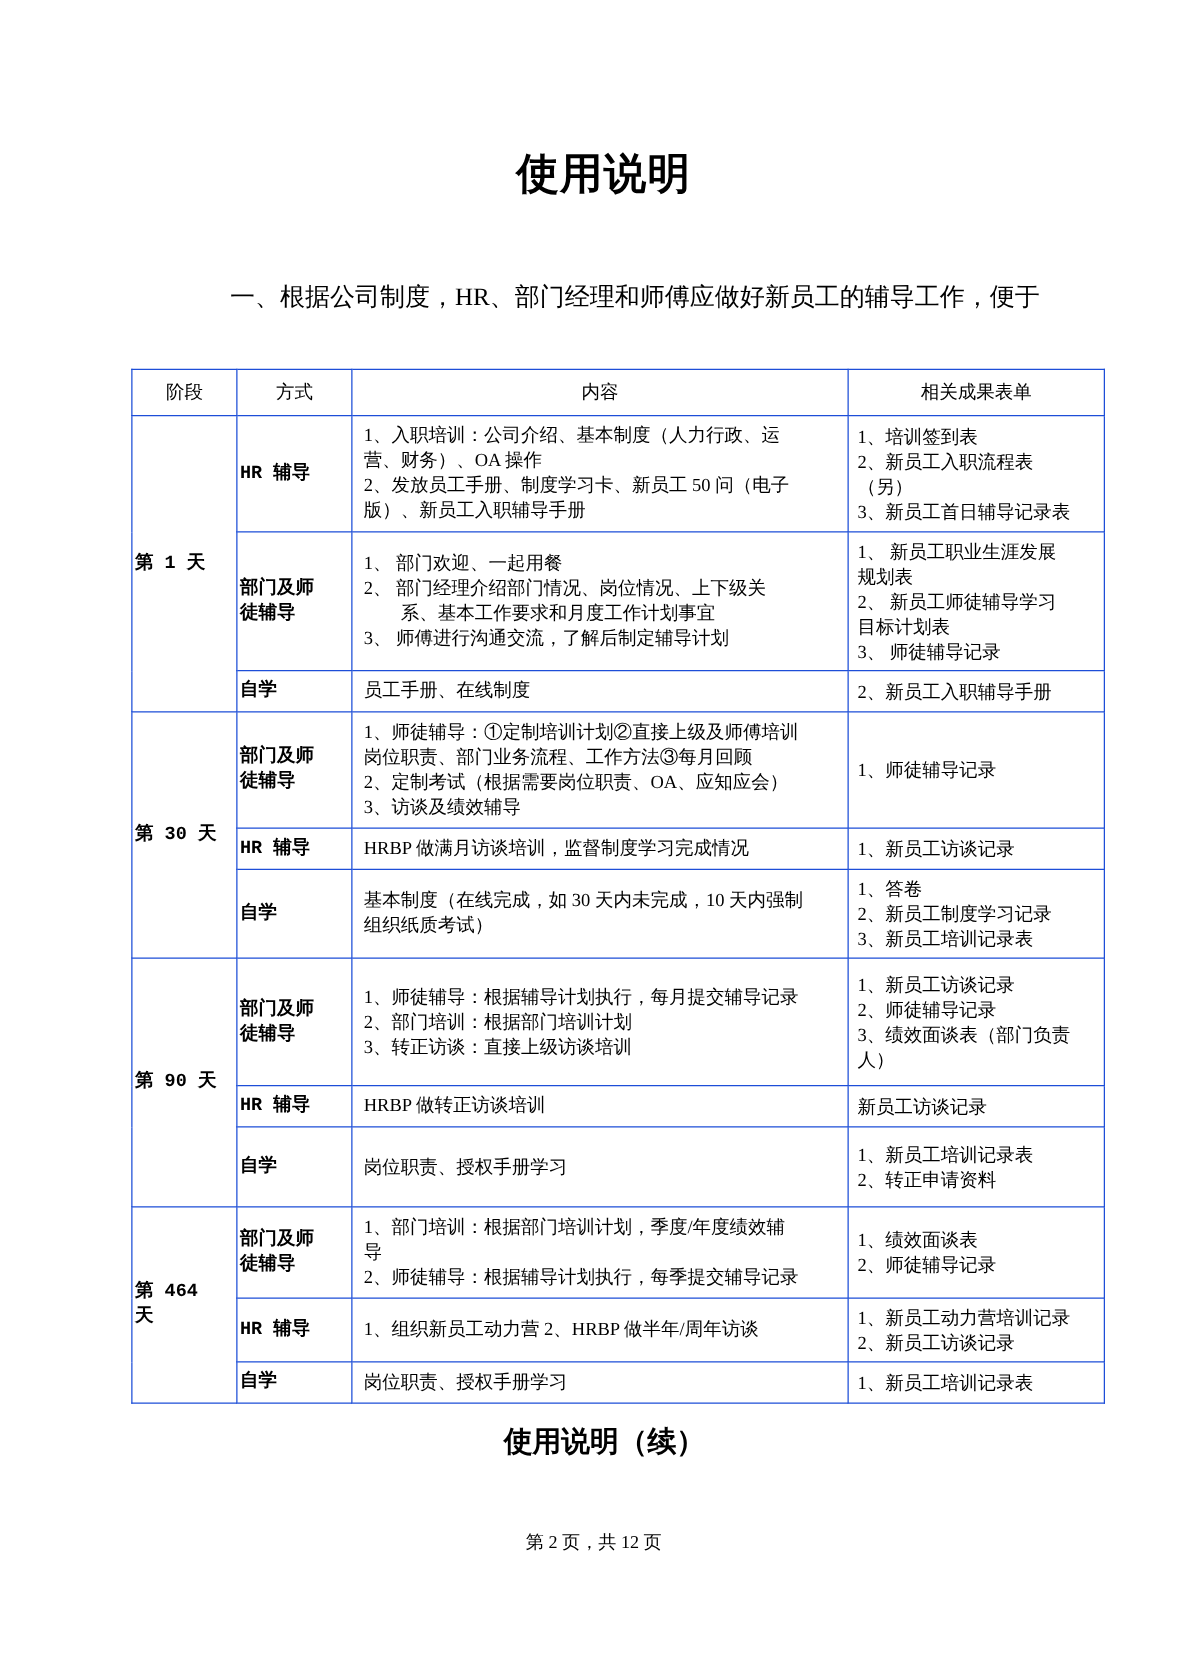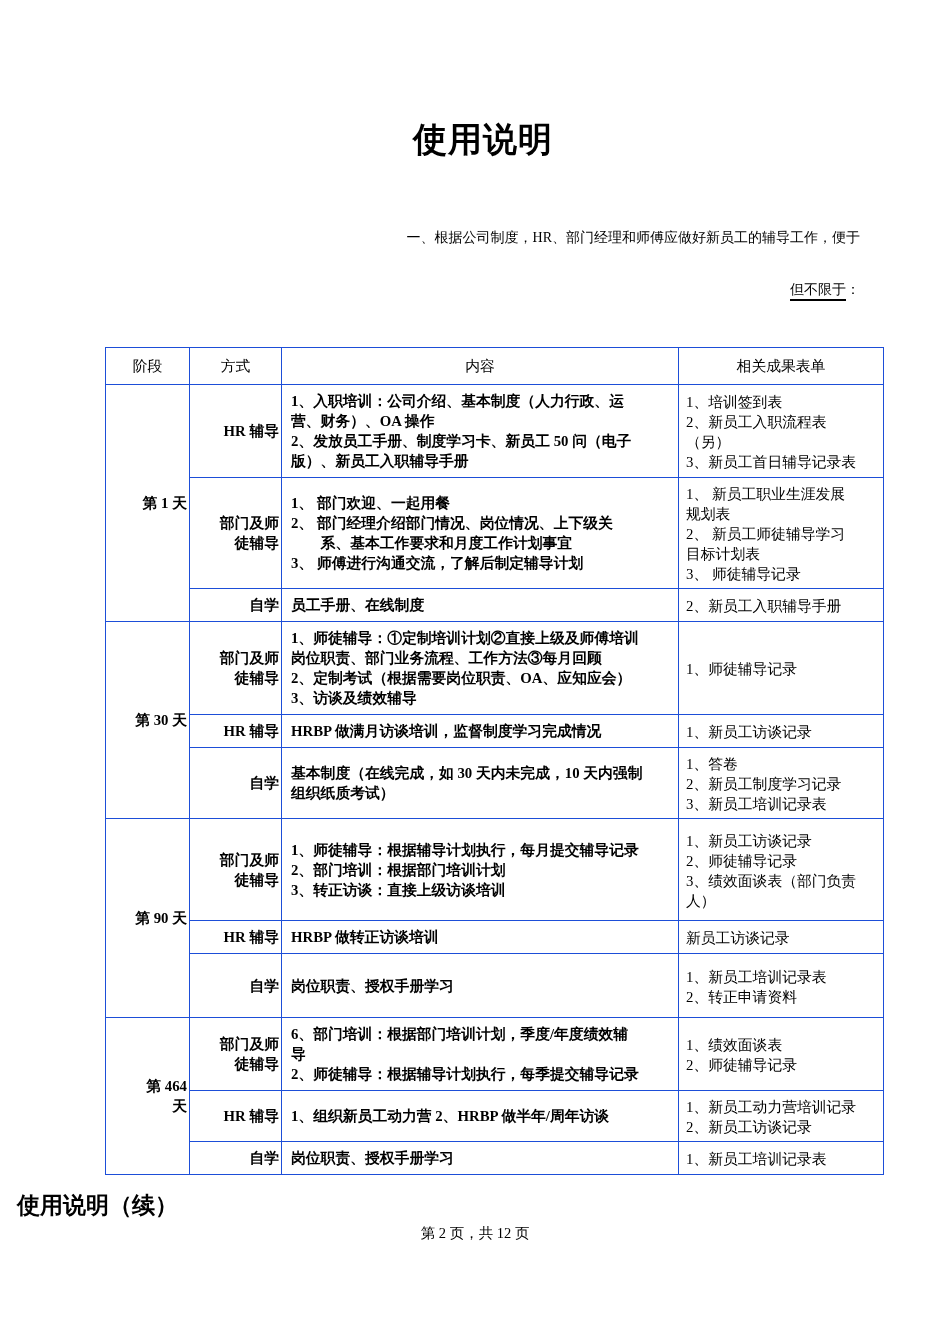--- a/index.html
+++ b/index.html
@@ -20,23 +20,22 @@
     text-align: center;
     font-family: "Liberation Sans", "DejaVu Sans", sans-serif;
     font-weight: bold;
     font-size: 34px;
     line-height: 42px;
     letter-spacing: 1px;
   }
   .intro {
     margin: 52px 90px 0 136px;
     width: 724px;
-    font-size: 14px;
+    font-size: 20px;
     line-height: 52px;
-    text-align: right;
   }
   .intro-line { display: block; }
   .intro-line.first { text-indent: 2.4em; }
   .u {
     text-decoration: underline;
     text-decoration-thickness: 2px;
     text-underline-offset: 5px;
   }
   table.onboarding {
     border-collapse: collapse;
@@ -53,40 +52,39 @@
     white-space: pre-line;
     word-break: break-all;
   }
   table.onboarding th {
     font-weight: normal;
     height: 34px;
     text-align: center;
     padding: 1px 2px;
   }
   td.stage-cell, td.method-cell {
-    text-align: right;
-    font-family: Liberation Serif, serif;
+    text-align: left;
+    font-family: Liberation Mono, monospace;
     font-weight: bold;
     padding: 0 2px;
   }
   td.content-cell {
     text-align: left;
     padding: 6px 6px 6px 9px;
-    font-weight: bold;
   }
   td.results-cell {
     text-align: left;
     padding: 6px 2px 4px 7px;
     margin-left: 45px;
   }
   tr.tall-row { height: 102px; }
   tr.roomy-row { height: 64px; }
   .continued-title {
     margin: 16px 0 0 17px;
-    text-align: left;
+    text-align: center;
     font-weight: bold;
     font-size: 23px;
     line-height: 30px;
     font-family: "Liberation Serif", "DejaVu Serif", serif;
   }
   .page-footer {
     position: absolute;
     left: 0;
     top: 1224px;
     width: 100%;
@@ -94,21 +92,20 @@
     font-size: 14.5px;
   }
 </style>
 </head>
 <body>
 
 <h1 class="page-title">使用说明</h1>
 
 <div class="intro">
   <span class="intro-line first"><span>一、根据公司制度，HR、部门经理和师傅应做好新员工的辅导工作，便于</span></span>
-  <span class="intro-line"><span class="u">但不限于</span><span>：</span></span>
 </div>
 
 <table class="onboarding">
   <colgroup>
     <col style="width:84px">
     <col style="width:92px">
     <col style="width:397px">
     <col style="width:205px">
   </colgroup>
   <thead>
@@ -198,21 +195,21 @@
       <td class="content-cell">岗位职责、授权手册学习</td>
       <td class="results-cell">1、新员工培训记录表
 2、转正申请资料</td>
     </tr>
 
     <tr>
       <td class="stage-cell" rowspan="3">第 464
 天</td>
       <td class="method-cell">部门及师
 徒辅导</td>
-      <td class="content-cell">6、部门培训：根据部门培训计划，季度/年度绩效辅
+      <td class="content-cell">1、部门培训：根据部门培训计划，季度/年度绩效辅
 导
 2、师徒辅导：根据辅导计划执行，每季提交辅导记录</td>
       <td class="results-cell">1、绩效面谈表
 2、师徒辅导记录</td>
     </tr>
     <tr>
       <td class="method-cell">HR 辅导</td>
       <td class="content-cell">1、组织新员工动力营 2、HRBP 做半年/周年访谈</td>
       <td class="results-cell">1、新员工动力营培训记录
 2、新员工访谈记录</td>

